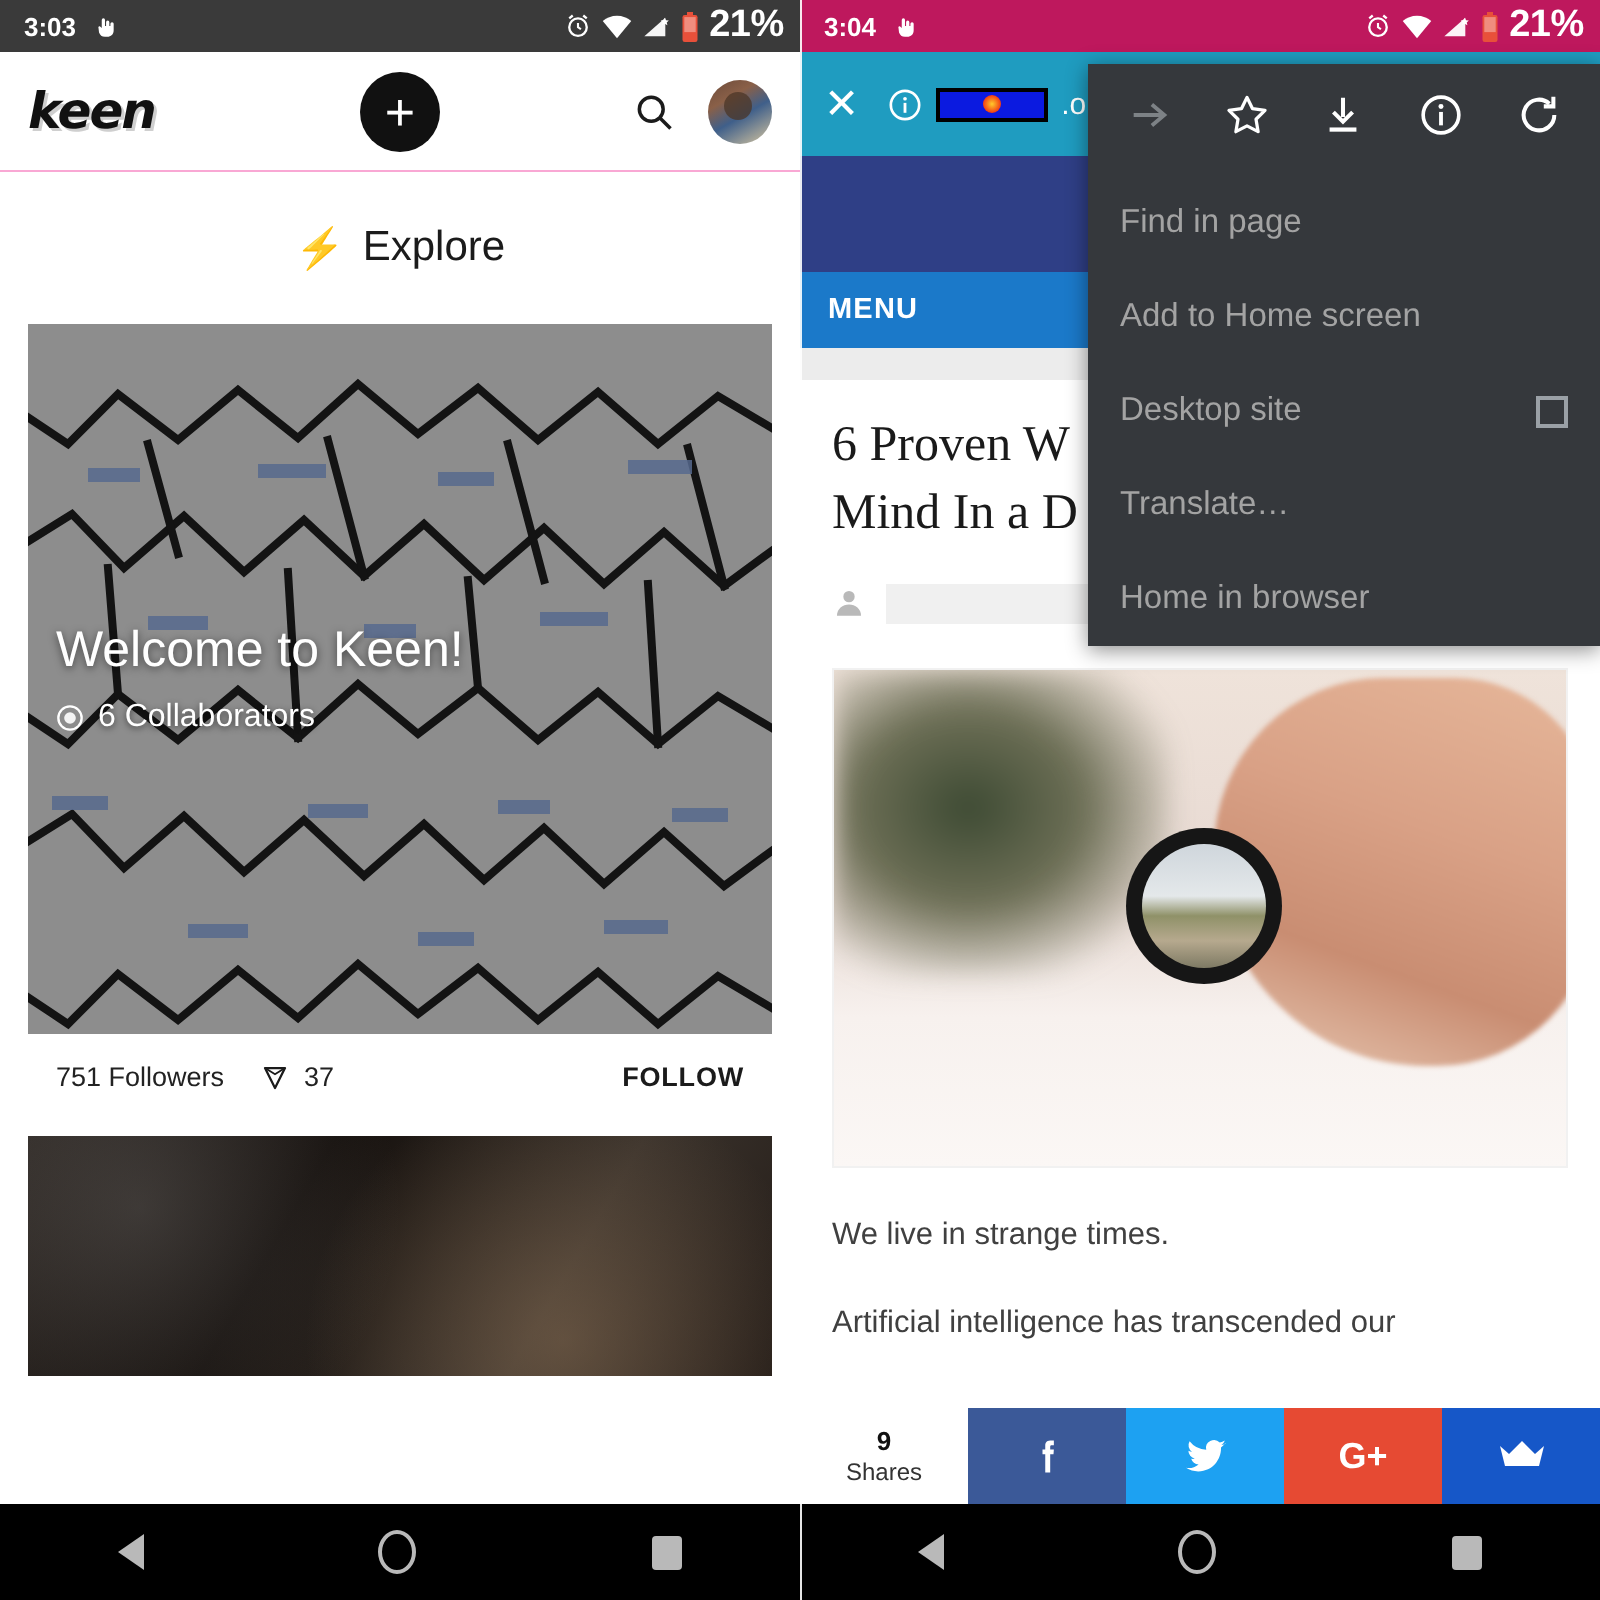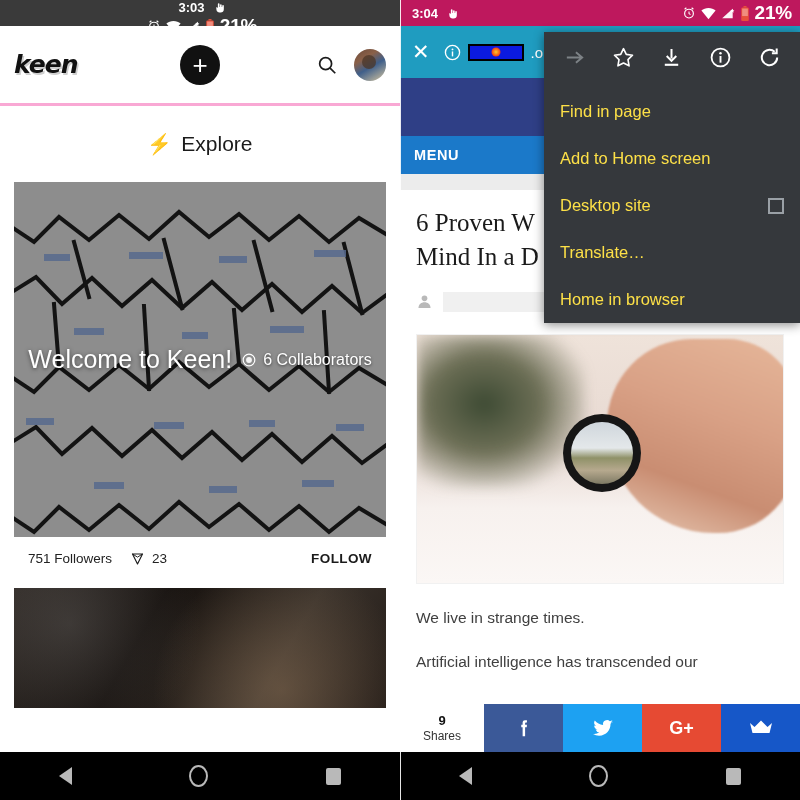--- a/index.html
+++ b/index.html
@@ -13,29 +13,29 @@
   .panel { position:relative; width:400px; height:800px; overflow:hidden; background:#fff; }
 
   
   .statusbar {
     height:26px; display:flex; align-items:center; justify-content:space-between;
     padding:0 8px 0 12px; color:#fff; font-size:13px; font-weight:bold;
   }
   .sb-left { display:flex; align-items:center; gap:8px; }
   .sb-right { display:flex; align-items:center; gap:5px; }
   .sb-pct { font-size:19px; font-weight:bold; letter-spacing:-0.2px; }
-  .statusbar-left-bg { background:#3a3a3a;flex-direction:column; }
+  .statusbar-left-bg { background:#3a3a3a; }
   .statusbar-right-bg { background:#be185d; }
   .ico { display:inline-block; line-height:0; }
 
   
   .keen-header {
-    height:80px; background:#fff; display:flex; align-items:center;
+    height:60px; background:#fff; display:flex; align-items:center;
     padding:0 14px; position:relative;
-    border-bottom:3px solid #f9a8d4;
+    border-bottom:1px solid #f9a8d4;
   }
   .keen-logo {
     font-family:"DejaVu Sans", sans-serif;
     font-weight:bold; font-style:italic; font-size:25px; color:#111;
     letter-spacing:-1px;
     text-shadow:1.5px 1.5px 0 #cfcfcf;
   }
   .fab {
     position:absolute; left:50%; transform:translateX(-50%);
     width:40px; height:40px; border-radius:50%; background:#111;
@@ -56,22 +56,22 @@
     height:76px; display:flex; align-items:center; justify-content:center;
     gap:9px; background:#fff;
   }
   .explore-text { font-size:21px; color:#1b1b1b; }
   .card { padding:0 14px; }
   .card-media {
     position:relative; height:355px; background:#8d8d8d; overflow:hidden;
   }
   .card-media .pat { position:absolute; inset:0; opacity:.95; }
   .card-overlay {
-    position:absolute; inset:0; display:flex; flex-direction:row;
-    align-items:center; justify-content:center; gap:10px;
+    position:absolute; inset:0; display:flex; flex-direction:column;
+    align-items:flex-start; justify-content:center; gap:10px;margin-left:14px;
   }
   .card-title {
     color:#fff; font-size:25px; text-shadow:0 1px 4px rgba(0,0,0,.55);
   }
   .collab { display:flex; align-items:center; gap:7px; color:#fff; font-size:16px;
             text-shadow:0 1px 3px rgba(0,0,0,.6); }
   .card-meta {
     display:flex; align-items:center; padding:14px 14px 0 14px; font-size:13.5px; color:#222;text-align:right;
   }
   .meta-gems { display:flex; align-items:center; gap:7px; margin-left:18px; }
@@ -147,21 +147,21 @@
   
   .cct-menu {
     position:absolute; right:0; top:32px; width:256px; background:#35383c;
     box-shadow:0 2px 10px rgba(0,0,0,.45); z-index:40;
   }
   .menu-icons { height:50px; display:flex; align-items:center; justify-content:space-around; padding:0 6px; }
   .mi { width:30px; height:30px; display:flex; align-items:center; justify-content:center; }
   .menu-list { padding:6px 0 0 0; }
   .menu-item {
     height:47px; display:flex; align-items:center; padding:0 16px;
-    color:#fde047; font-size:16.5px;
+    color:#a3a3a3; font-size:16.5px;
   }
   .menu-item .chk {
     margin-left:auto; width:16px; height:16px; border:2px solid #9aa0a6;
   }
   .menu-footer {
     border-top:1px solid #4a4d51; height:36px; display:flex; align-items:center;
     padding:0 16px; color:#a6abb0; font-size:13px;
   }
 
   
@@ -285,21 +285,21 @@
       </div>
       <div class="card-meta">
         <span>751 Followers</span>
         <span class="meta-gems">
           <span class="ico">
             <svg width="15" height="14" viewBox="0 0 24 22">
                 <path d="M4 3h16l-8 16z" fill="none" stroke="#1b1b1b" stroke-width="1.8" stroke-linejoin="round"></path>
                 <path d="M4 3l8 5 8-5" fill="none" stroke="#1b1b1b" stroke-width="1.5"></path>
               </svg>
           </span>
-          <span>23</span>
+          <span>37</span>
         </span>
         <span class="follow-btn">FOLLOW</span>
       </div>
     </div>
 
     <div class="card2">
       <div class="vig"></div>
     </div>
 
     <div class="navbar">

